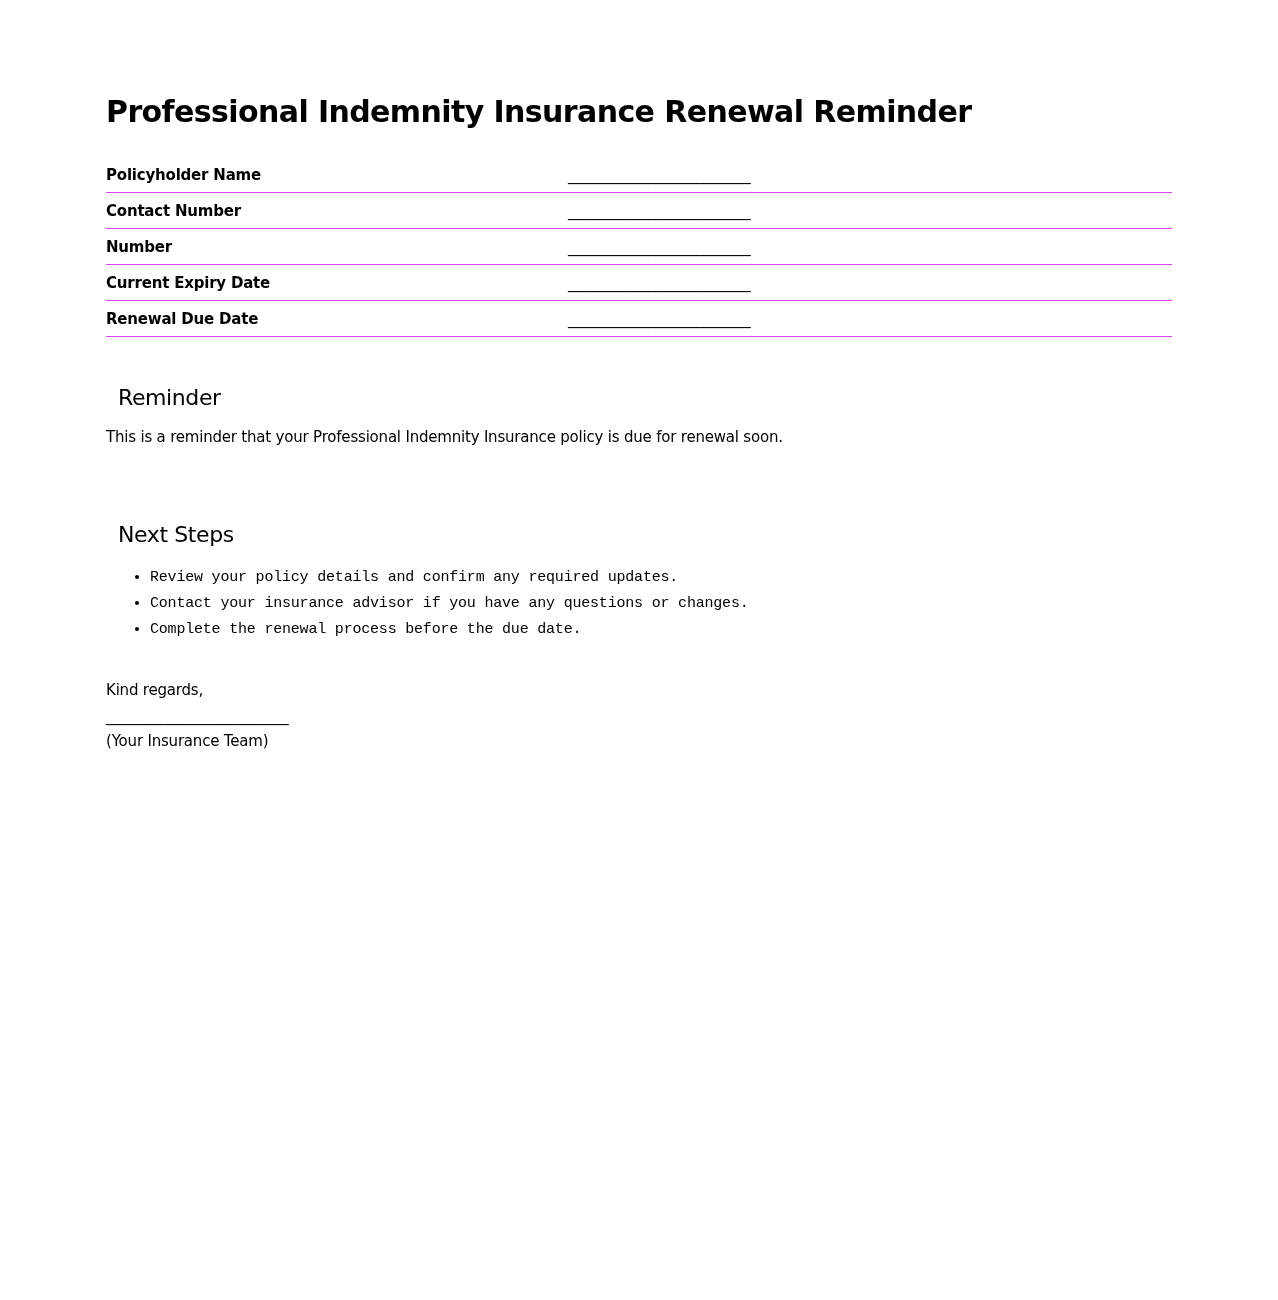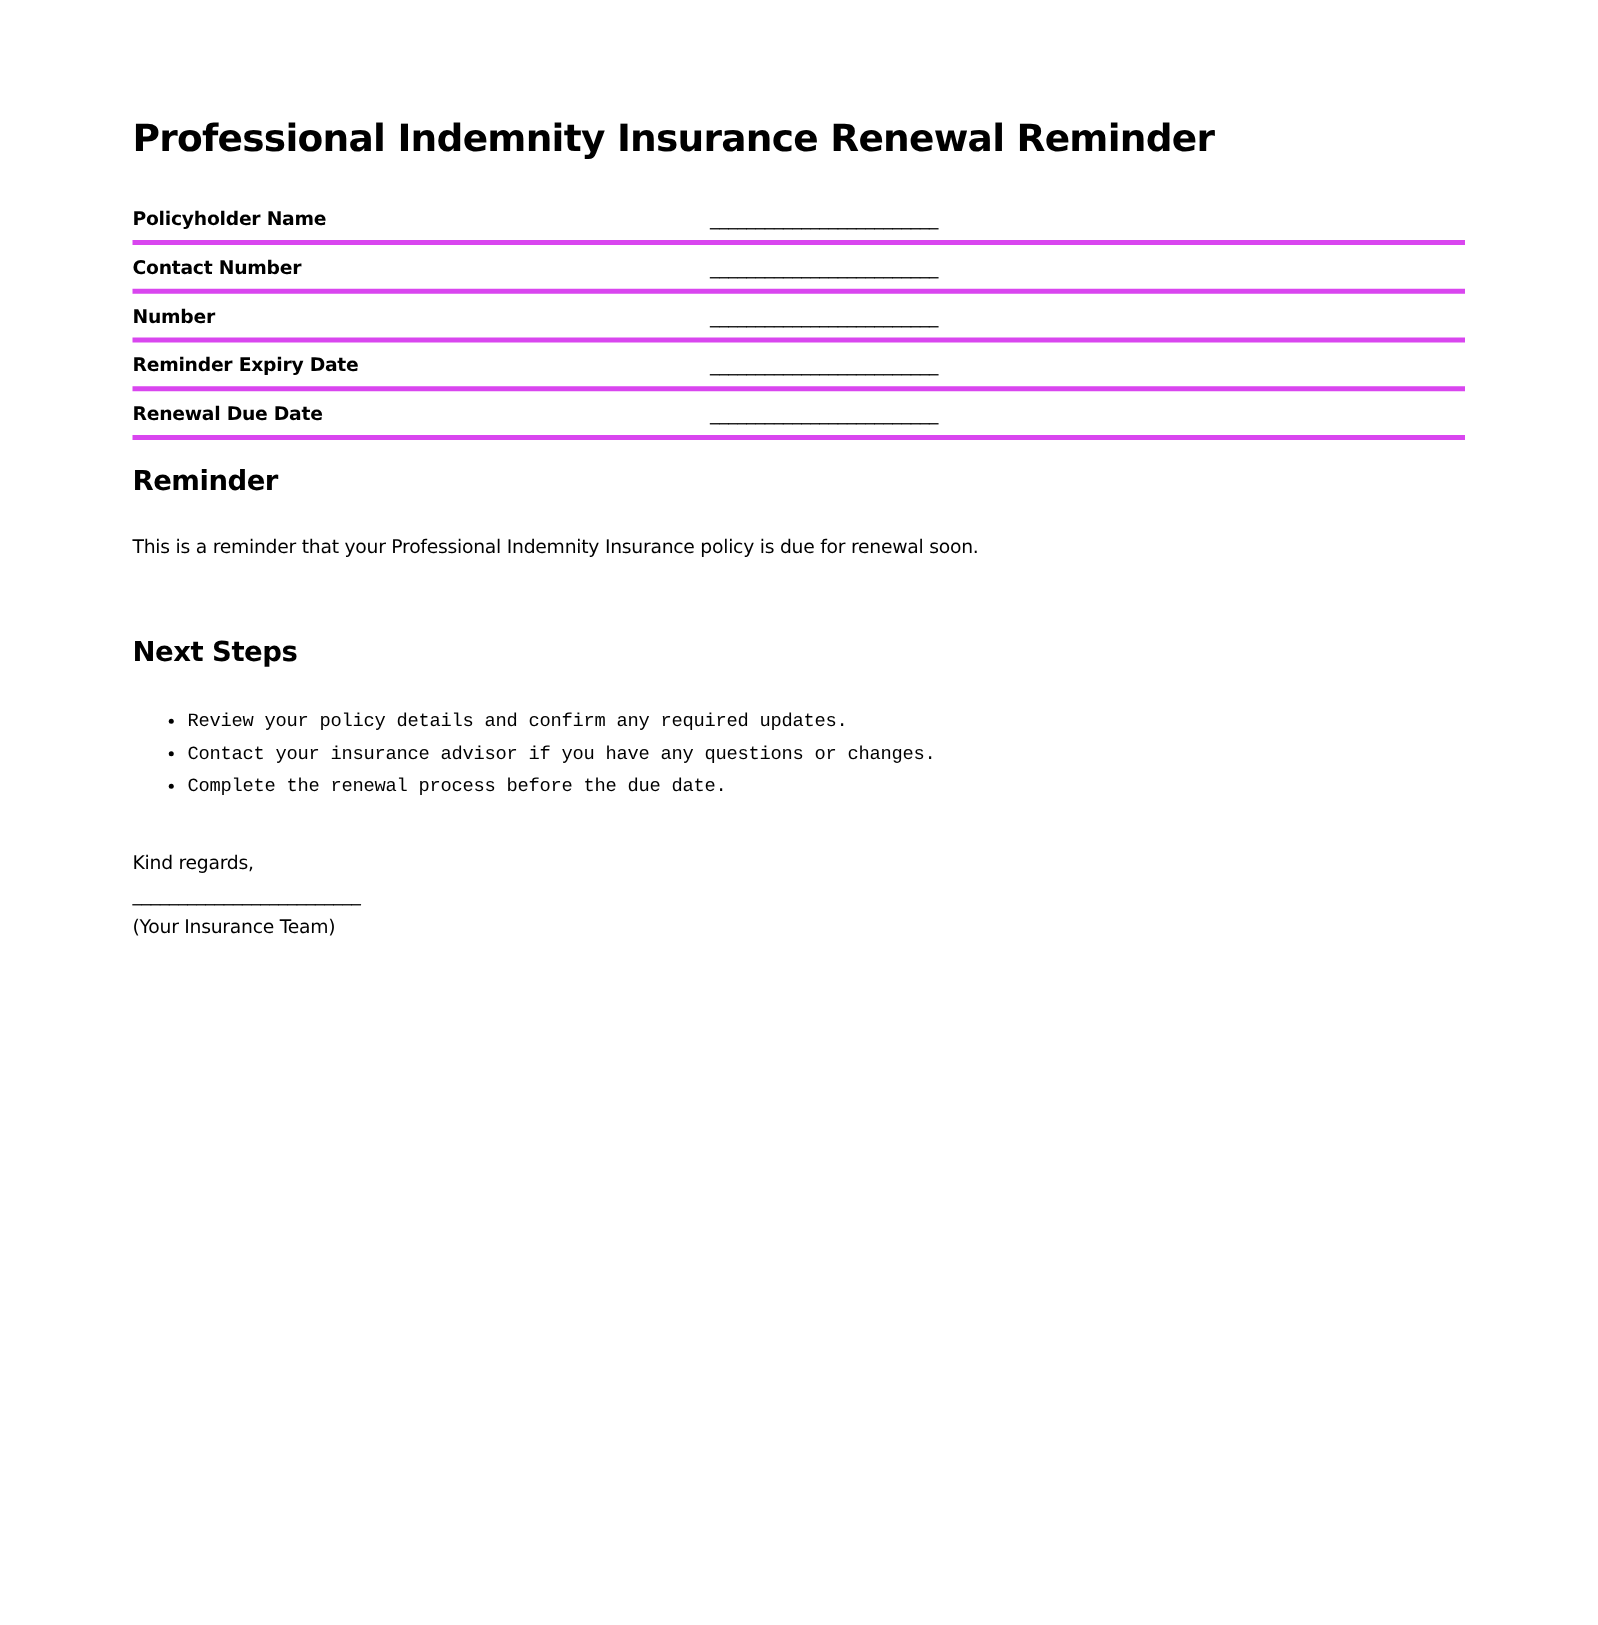--- a/index.html
+++ b/index.html
@@ -31,35 +31,35 @@
     table.details {
       position: absolute;
       top: 157px;
       left: 0;
       width: 1066px;
       border-collapse: collapse;
     }
     table.details td {
       height: 35px;
       padding: 0;
-      border-bottom: 4px solid #d946ef;
+      border-bottom: 1px solid #d946ef;
       vertical-align: middle;
       font-size: 15px;
     }
     table.details td.label {
       width: 462px;
       font-weight: bold;
     }
     table.details td.value { color: #000; }
     h2 {
-      margin: 0;
+      margin: 12px;
       position: absolute;
       left: 0;
       font-size: 22px;
-      font-weight: bold;
+      font-weight: normal;
       letter-spacing: -0.4px;
       line-height: 30px;
       white-space: nowrap;
     }
     .h-reminder { top: 371px; }
     .h-next { top: 508px; }
     .para {
       position: absolute;
       left: 0;
       top: 424px;
@@ -100,21 +100,21 @@
       </tr>
       <tr>
         <td class="label">Contact Number</td>
         <td class="value">_________________________</td>
       </tr>
       <tr>
         <td class="label">Number</td>
         <td class="value">_________________________</td>
       </tr>
       <tr>
-        <td class="label">Reminder Expiry Date</td>
+        <td class="label">Current Expiry Date</td>
         <td class="value">_________________________</td>
       </tr>
       <tr>
         <td class="label">Renewal Due Date</td>
         <td class="value">_________________________</td>
       </tr>
     </tbody>
   </table>
 
   <h2 class="h-reminder">Reminder</h2>

